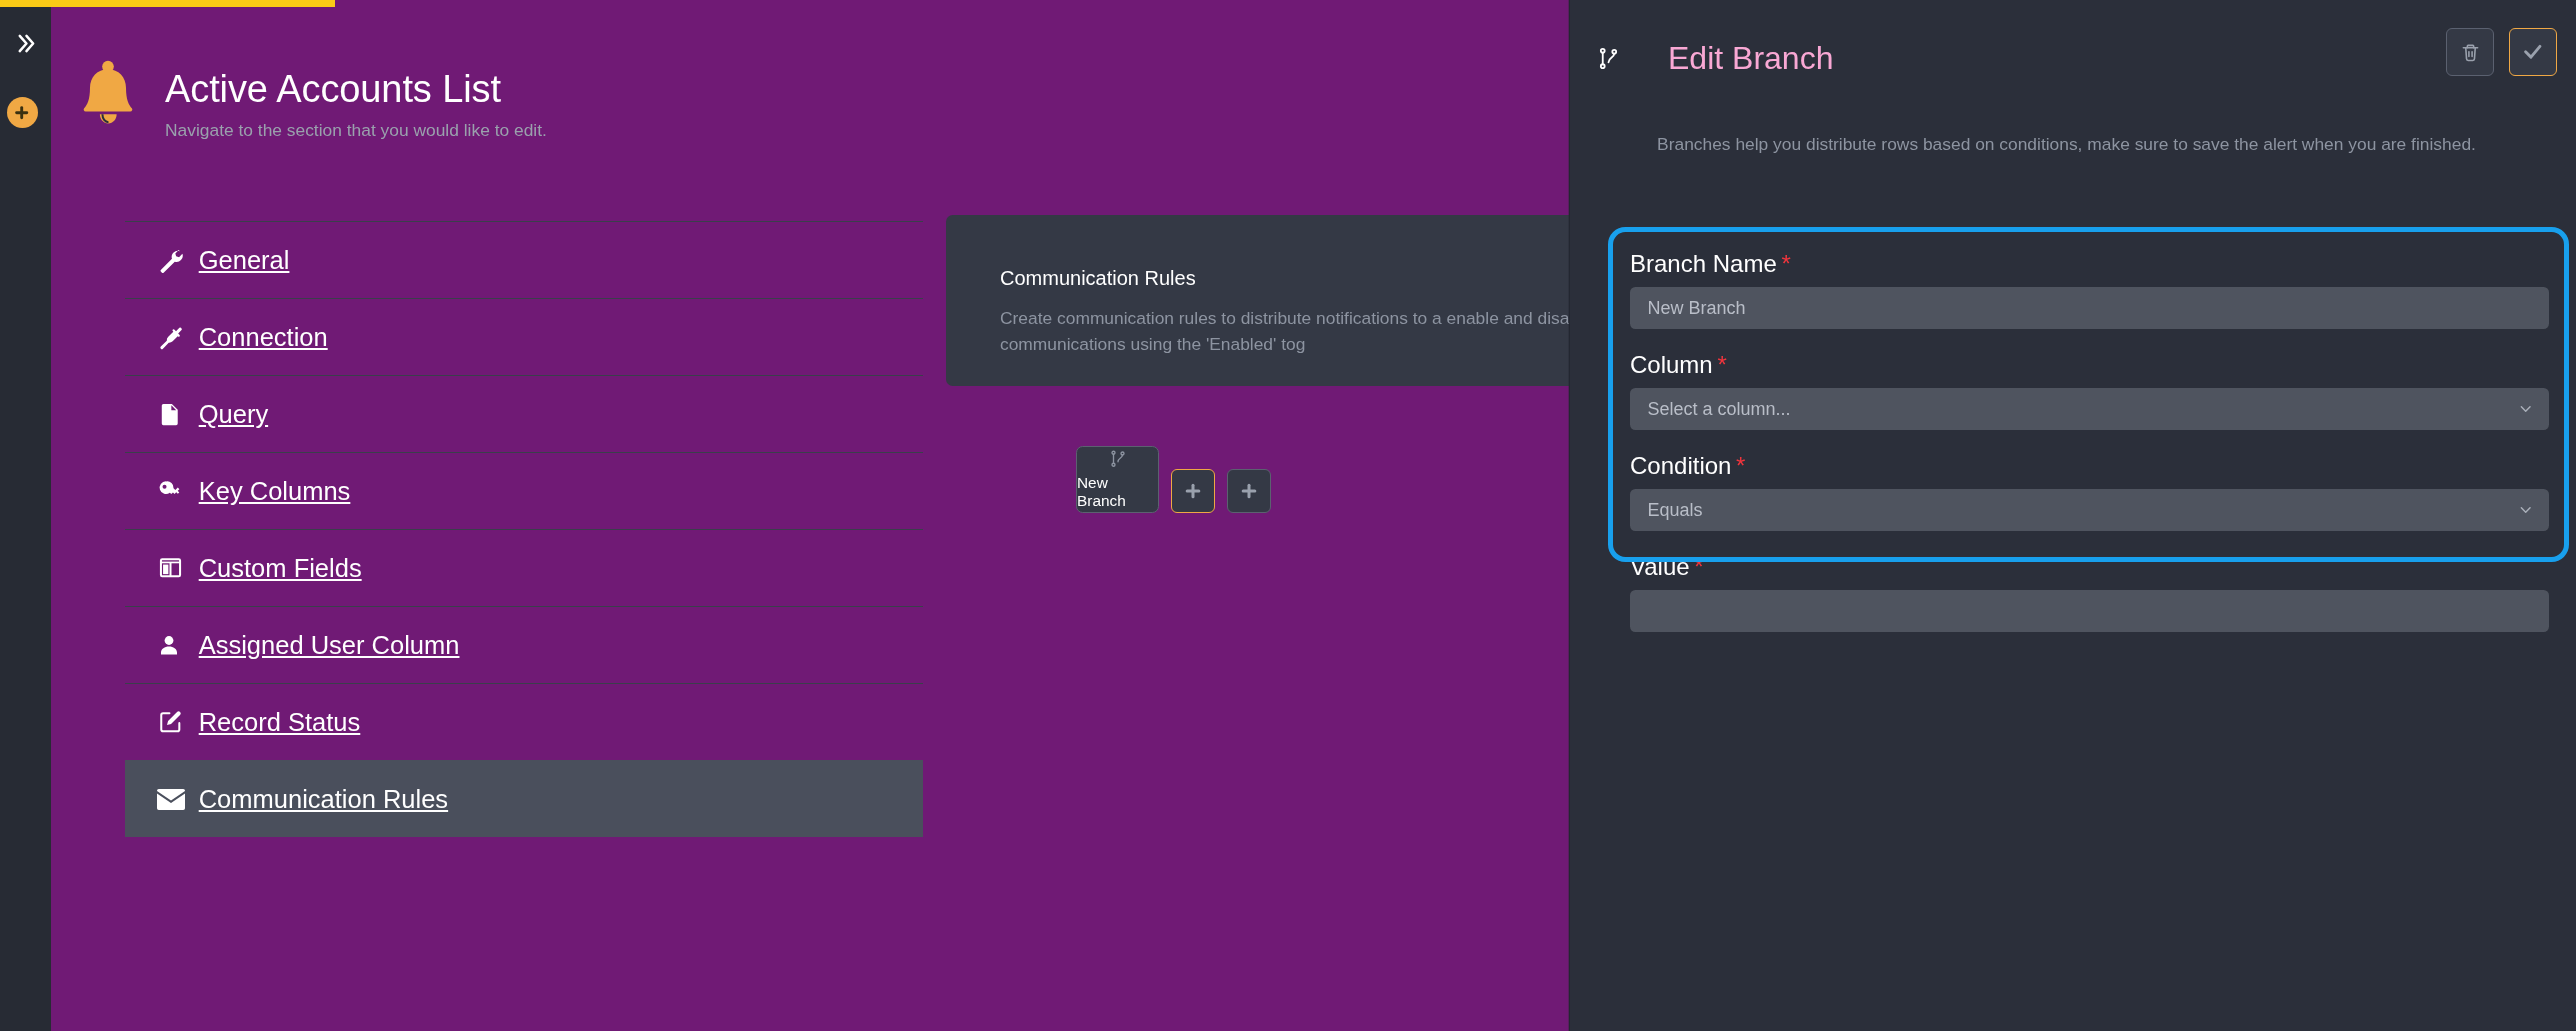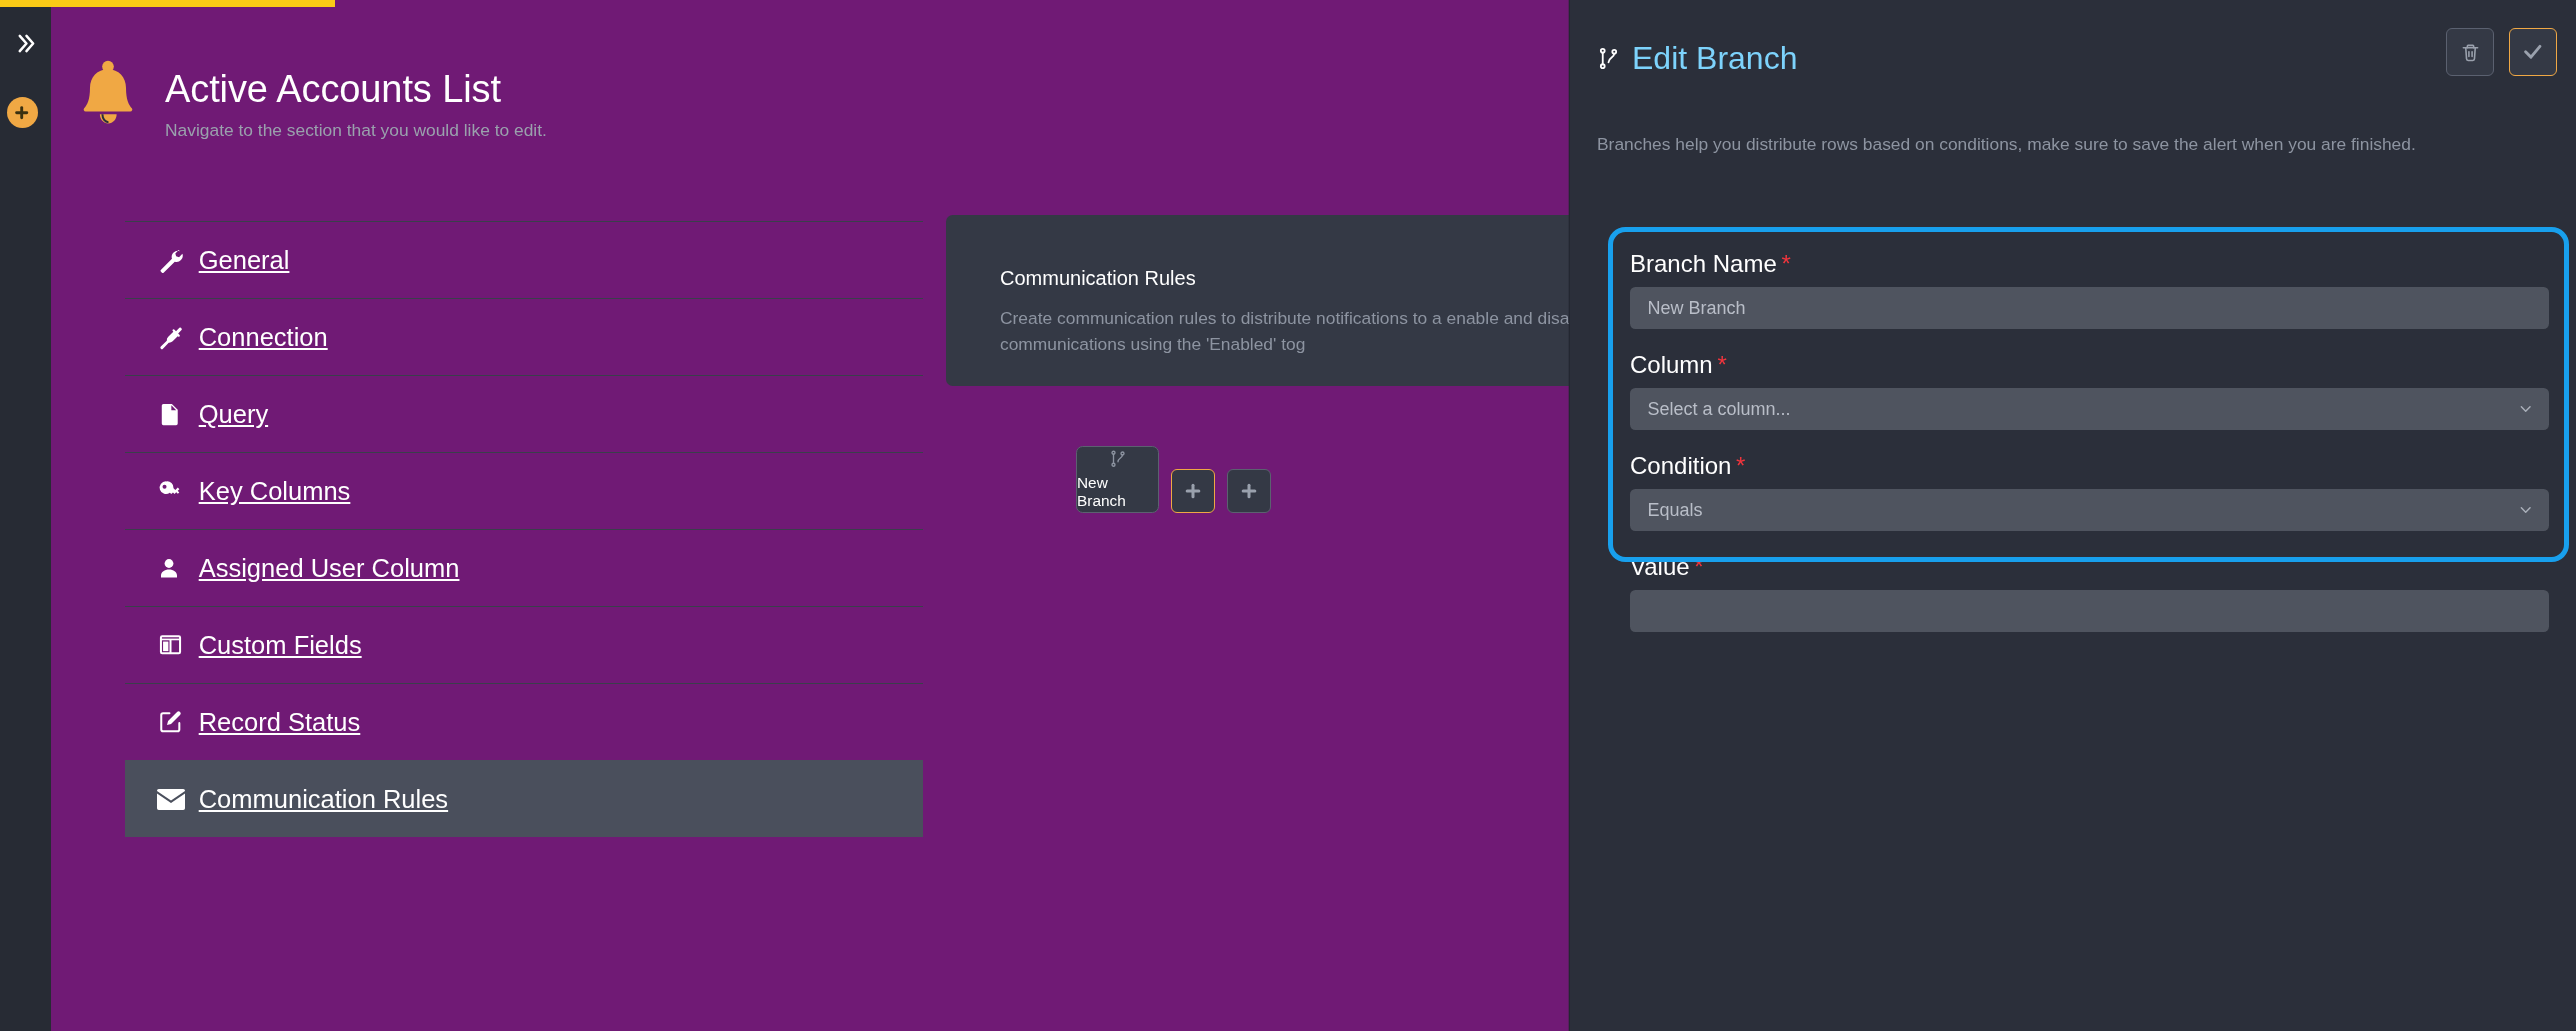--- a/index.html
+++ b/index.html
@@ -103,34 +103,34 @@
   .plusbtn svg { display:block; }
 
   
   .rightpanel {
     position:absolute; right:0; top:0; width:1006px; height:1032px;
     background:#2b2f3a; box-shadow:-1.3px 0 0 0 #232731; z-index:25;
   }
   .rp-head { position:absolute; left:27px; top:42px; display:flex; align-items:center; }
   .rp-head .hicon { color:#ffffff; margin-right:12px; display:flex; }
   .rp-head .hicon svg { display:block; }
-  .rp-title { font-size:32px; color:#7dd3fc; font-weight:400; line-height:1; }
+  .rp-title { font-size:32px; color:#f9a8d4; font-weight:400; line-height:1;margin-left:36px; }
 
   .rp-actions { position:absolute; right:19px; top:28px; display:flex; }
   .actbtn {
     width:48px; height:48px; border-radius:6px; background:#343945;
     border:1.3px solid #5b6170; display:flex; align-items:center; justify-content:center;
     margin-left:14.8px; cursor:pointer;
   }
   .actbtn.accent { border-color:#f0a844; }
   .actbtn svg { display:block; }
 
   .rp-desc {
     position:absolute; left:27px; top:131px; width:939px;
-    font-size:17.4px; color:#8d94a1; line-height:1.55;
+    font-size:17.4px; color:#8d94a1; line-height:1.55;text-align:center;
   }
 
   
   .highlight {
     position:absolute; left:38px; top:227px; width:961px; height:99px;
     border:5.4px solid #18a0ed; border-radius:17.4px;
     height:335px;
     pointer-events:none; z-index:5;
   }
 
@@ -224,37 +224,37 @@
         <div class="navrow">
           <span class="nav-icon">
             <svg width="27" height="27" viewBox="0 0 24 24" fill="currentColor">
               <path d="M8 3a5.6 5.6 0 1 0 3.4 10l1.3 1.3 1.5-1.5 1.4 1.4 1.5-1.5 1.4 1.4 1.3-1.3-1.4-1.4 1.5-1.5-1.4-1.4-2.2 2.2-1.6-1.6A5.6 5.6 0 0 0 8 3zm-1.3 3a1.8 1.8 0 1 1 0 3.6 1.8 1.8 0 0 1 0-3.6z"></path>
             </svg>
           </span>
           <span class="nav-label">Key Columns</span>
         </div>
         <div class="navrow">
           <span class="nav-icon">
-            <svg width="24" height="27" viewBox="0 0 24 24" fill="currentColor">
-              <circle cx="12" cy="7" r="4.4"></circle>
-              <path d="M12 13c-4.4 0-8 2.6-8 5.8V21h16v-2.2c0-3.2-3.6-5.8-8-5.8z"></path>
-            </svg>
-          </span>
-          <span class="nav-label">Assigned User Column</span>
-        </div>
-        <div class="navrow">
-          <span class="nav-icon">
             <svg width="27" height="25.5" viewBox="0 0 24 24" fill="none" stroke="currentColor" stroke-width="1.9">
               <rect x="3" y="4" width="18" height="16" rx="1.2"></rect>
               <line x1="12" y1="7" x2="12" y2="20"></line>
               <path d="M3 7h18" stroke-width="1.6"></path>
               <rect x="5" y="9" width="5" height="9" fill="currentColor" stroke="none"></rect>
             </svg>
           </span>
           <span class="nav-label">Custom Fields</span>
+        </div>
+        <div class="navrow">
+          <span class="nav-icon">
+            <svg width="24" height="27" viewBox="0 0 24 24" fill="currentColor">
+              <circle cx="12" cy="7" r="4.4"></circle>
+              <path d="M12 13c-4.4 0-8 2.6-8 5.8V21h16v-2.2c0-3.2-3.6-5.8-8-5.8z"></path>
+            </svg>
+          </span>
+          <span class="nav-label">Assigned User Column</span>
         </div>
         <div class="navrow">
           <span class="nav-icon">
             <svg width="27" height="25.5" viewBox="0 0 24 24" fill="none" stroke="currentColor" stroke-width="1.9" stroke-linecap="round" stroke-linejoin="round">
               <path d="M11 4H5a1.7 1.7 0 0 0-1.7 1.7v13.6A1.7 1.7 0 0 0 5 21h13.6a1.7 1.7 0 0 0 1.7-1.7v-6"></path>
               <path d="M18.4 2.6a2 2 0 0 1 2.8 2.8L12.5 14l-3.8 1 1-3.8 8.7-8.6z" fill="currentColor" stroke="none"></path>
             </svg>
           </span>
           <span class="nav-label">Record Status</span>
         </div>

